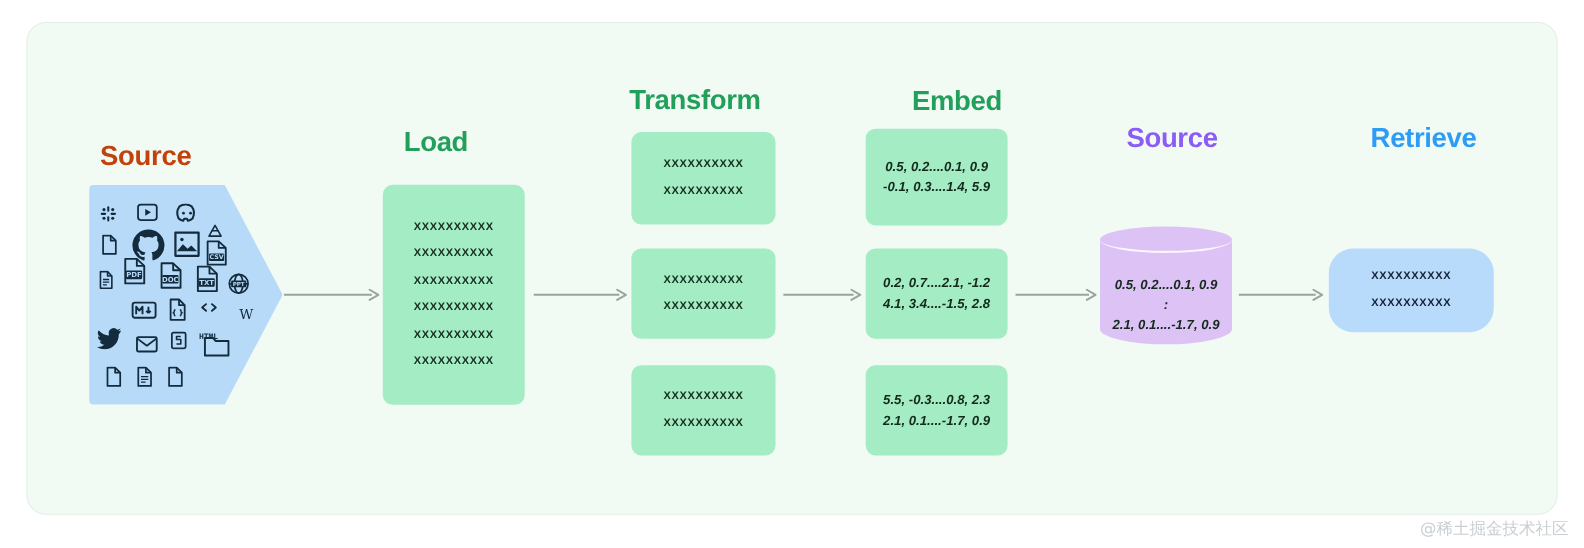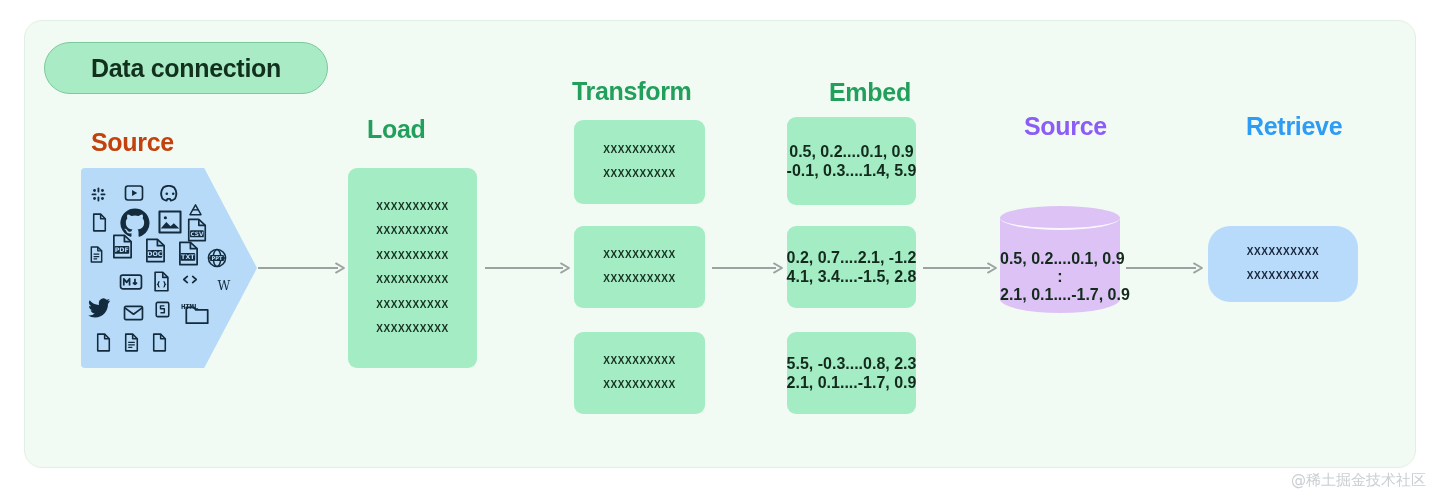--- a/index.html
+++ b/index.html
@@ -100,25 +100,26 @@
   }
   .xrow {
     font-size: 10px;
     font-weight: bold;
     color: #16301f;
     letter-spacing: 0.6px;
     line-height: 24.5px;
     white-space: nowrap;
   }
   .numrow {
-    font-size: 16px;
+    font-size: 12px;
     font-weight: bold;
     color: #132a1c;
     line-height: 19px;
     white-space: nowrap;
+    font-style: italic;
   }
 
   
   #store-cylinder {
     position: absolute;
     left: 1000px;
     top: 206px;
     width: 120px;
     height: 118px;
   }
@@ -186,23 +187,20 @@
     white-space: nowrap;
   }
 </style>
 </head>
 <body>
 
 <div id="canvas">
 
   <div id="outer-panel"></div>
 
-  <div id="title-badge">
-    <span class="badge-text">Data connection</span>
-  </div>
 
   <div class="stage-label" style="left:91px; top:128px; color:#c2410c;">Source</div>
   <div class="stage-label" style="left:367px; top:115px; color:#22a05b;">Load</div>
   <div class="stage-label" style="left:572px; top:77px; color:#22a05b;">Transform</div>
   <div class="stage-label" style="left:829px; top:78px; color:#22a05b;">Embed</div>
   <div class="stage-label" style="left:1024px; top:112px; color:#8b5cf6;">Source</div>
   <div class="stage-label" style="left:1246px; top:112px; color:#2d9cf5;">Retrieve</div>
 
   <div id="source-shape"></div>
   <div id="source-icons">

